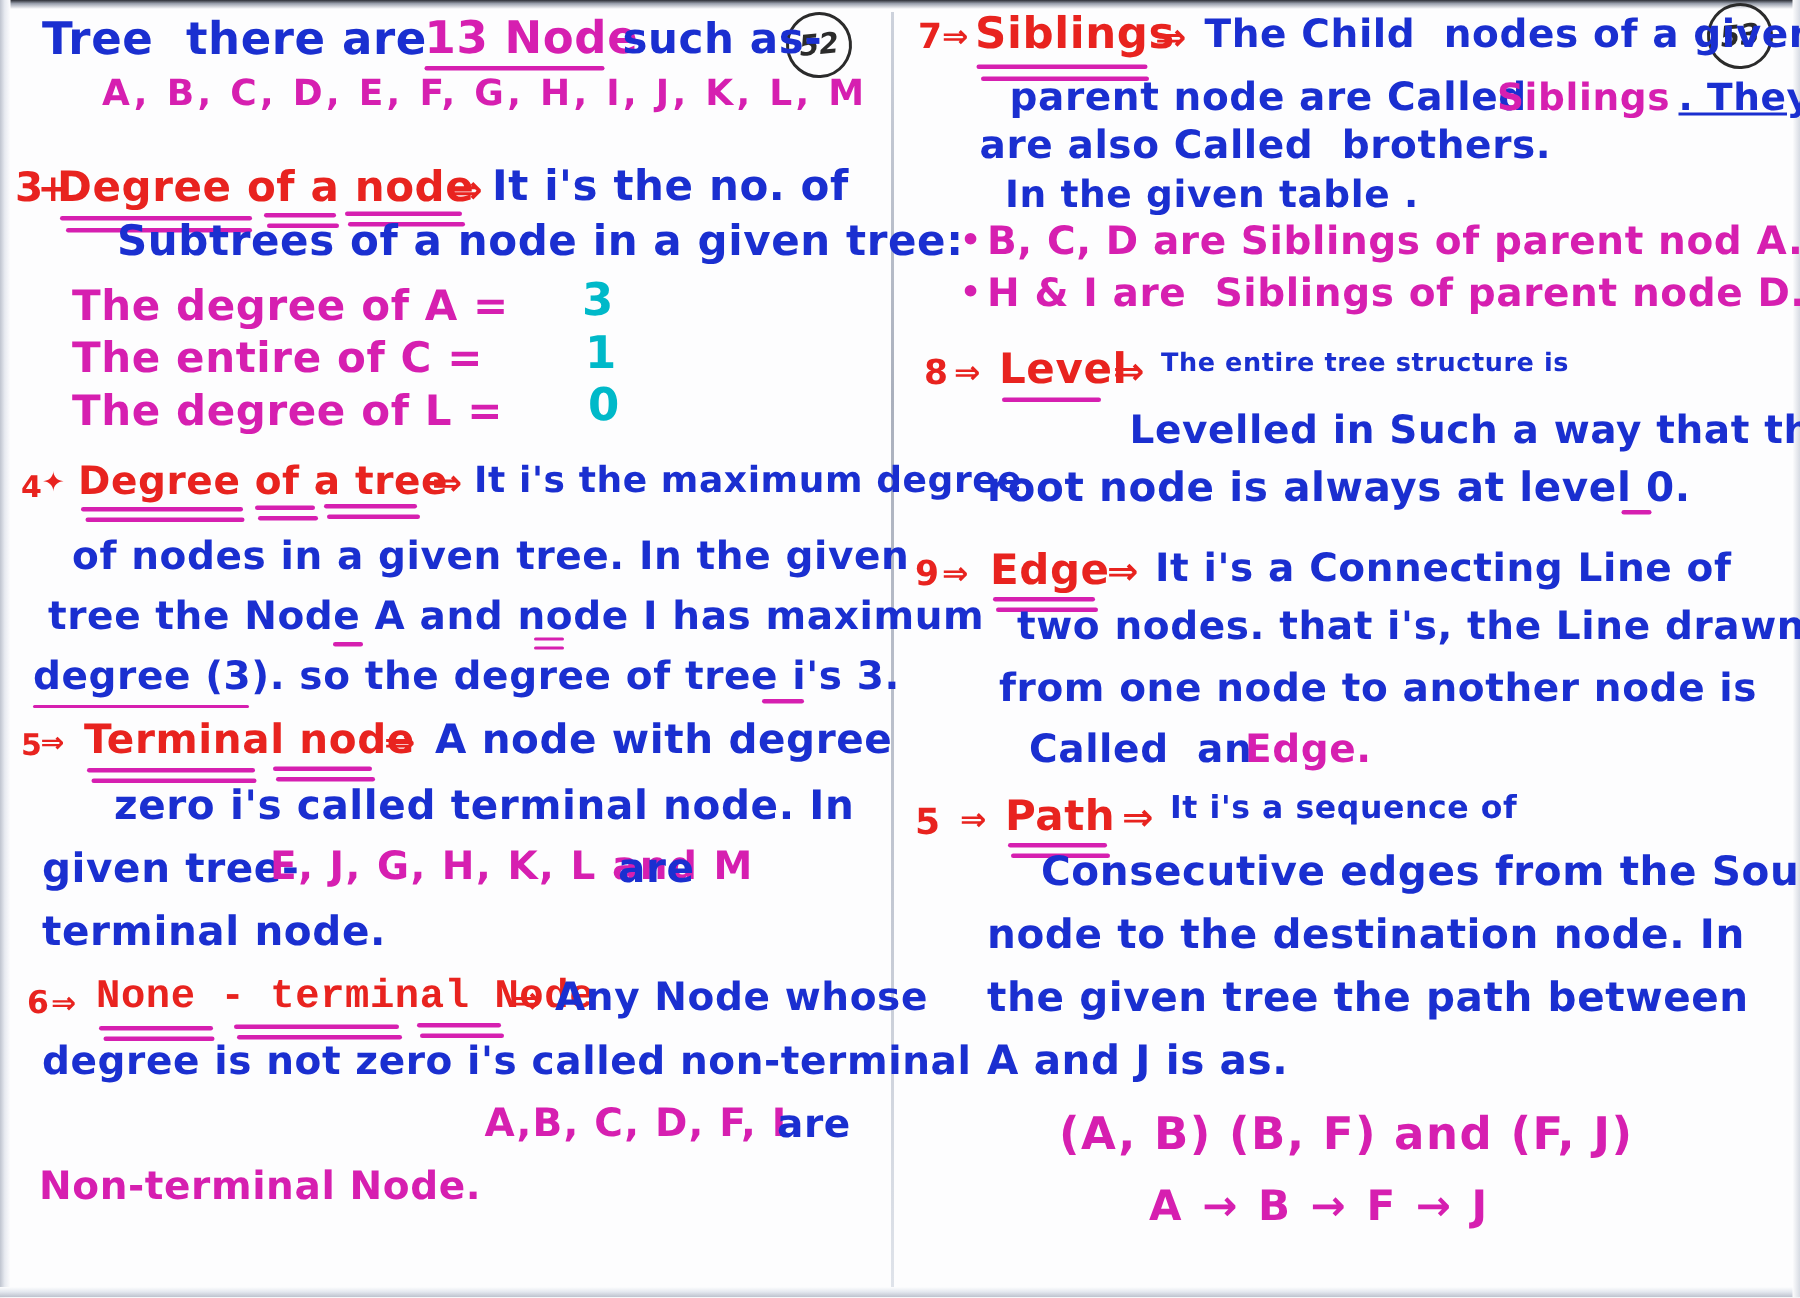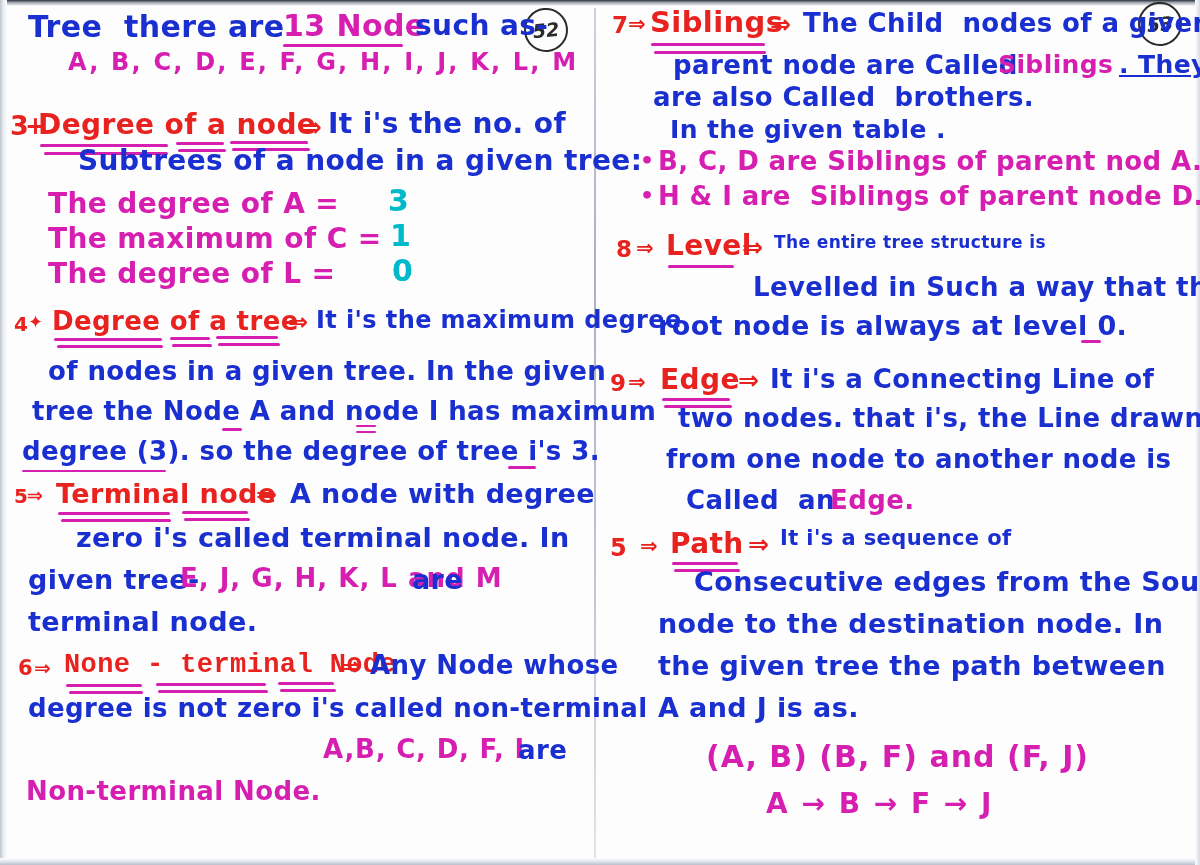--- a/index.html
+++ b/index.html
@@ -119,21 +119,21 @@
     <div class="ul" style="left:178px; top:149px; width:48px;"></div>
     <div class="ul" style="left:230px; top:141px; width:78px;"></div>
     <div class="ul" style="left:232px; top:148px; width:78px;"></div>
     <span class="hw red arrow" style="left:300px; top:114px; font-size:26px;">⇒</span>
     <span class="hw blue" style="left:328px; top:110px; font-size:28px;">It i's the no. of</span>
     <span class="hw blue" style="left:78px; top:147px; font-size:28px;">Subtrees of a node in a given tree:</span>
 
     <span class="hw magenta" style="left:48px; top:190px; font-size:28px;">The degree of A =</span>
     <span class="hw teal" style="left:388px; top:186px; font-size:30px; font-weight:700;">3</span>
 
-    <span class="hw magenta" style="left:48px; top:225px; font-size:28px;">The maximum of C =</span>
+    <span class="hw magenta" style="left:48px; top:225px; font-size:28px;">The entire of C =</span>
     <span class="hw teal" style="left:390px; top:221px; font-size:30px; font-weight:700;">1</span>
 
     <span class="hw magenta" style="left:48px; top:260px; font-size:28px;">The degree of L =</span>
     <span class="hw teal" style="left:392px; top:256px; font-size:30px; font-weight:700;">0</span>
 
     <span class="hw red" style="left:14px; top:314px; font-size:20px;">4</span>
     <span class="hw red" style="left:28px; top:313px; font-size:18px;">✦</span>
     <span class="hw red" style="left:52px; top:308px; font-size:26px;">Degree of a tree</span>
     <div class="ul" style="left:54px; top:338px; width:108px;"></div>
     <div class="ul" style="left:57px; top:345px; width:106px;"></div>

